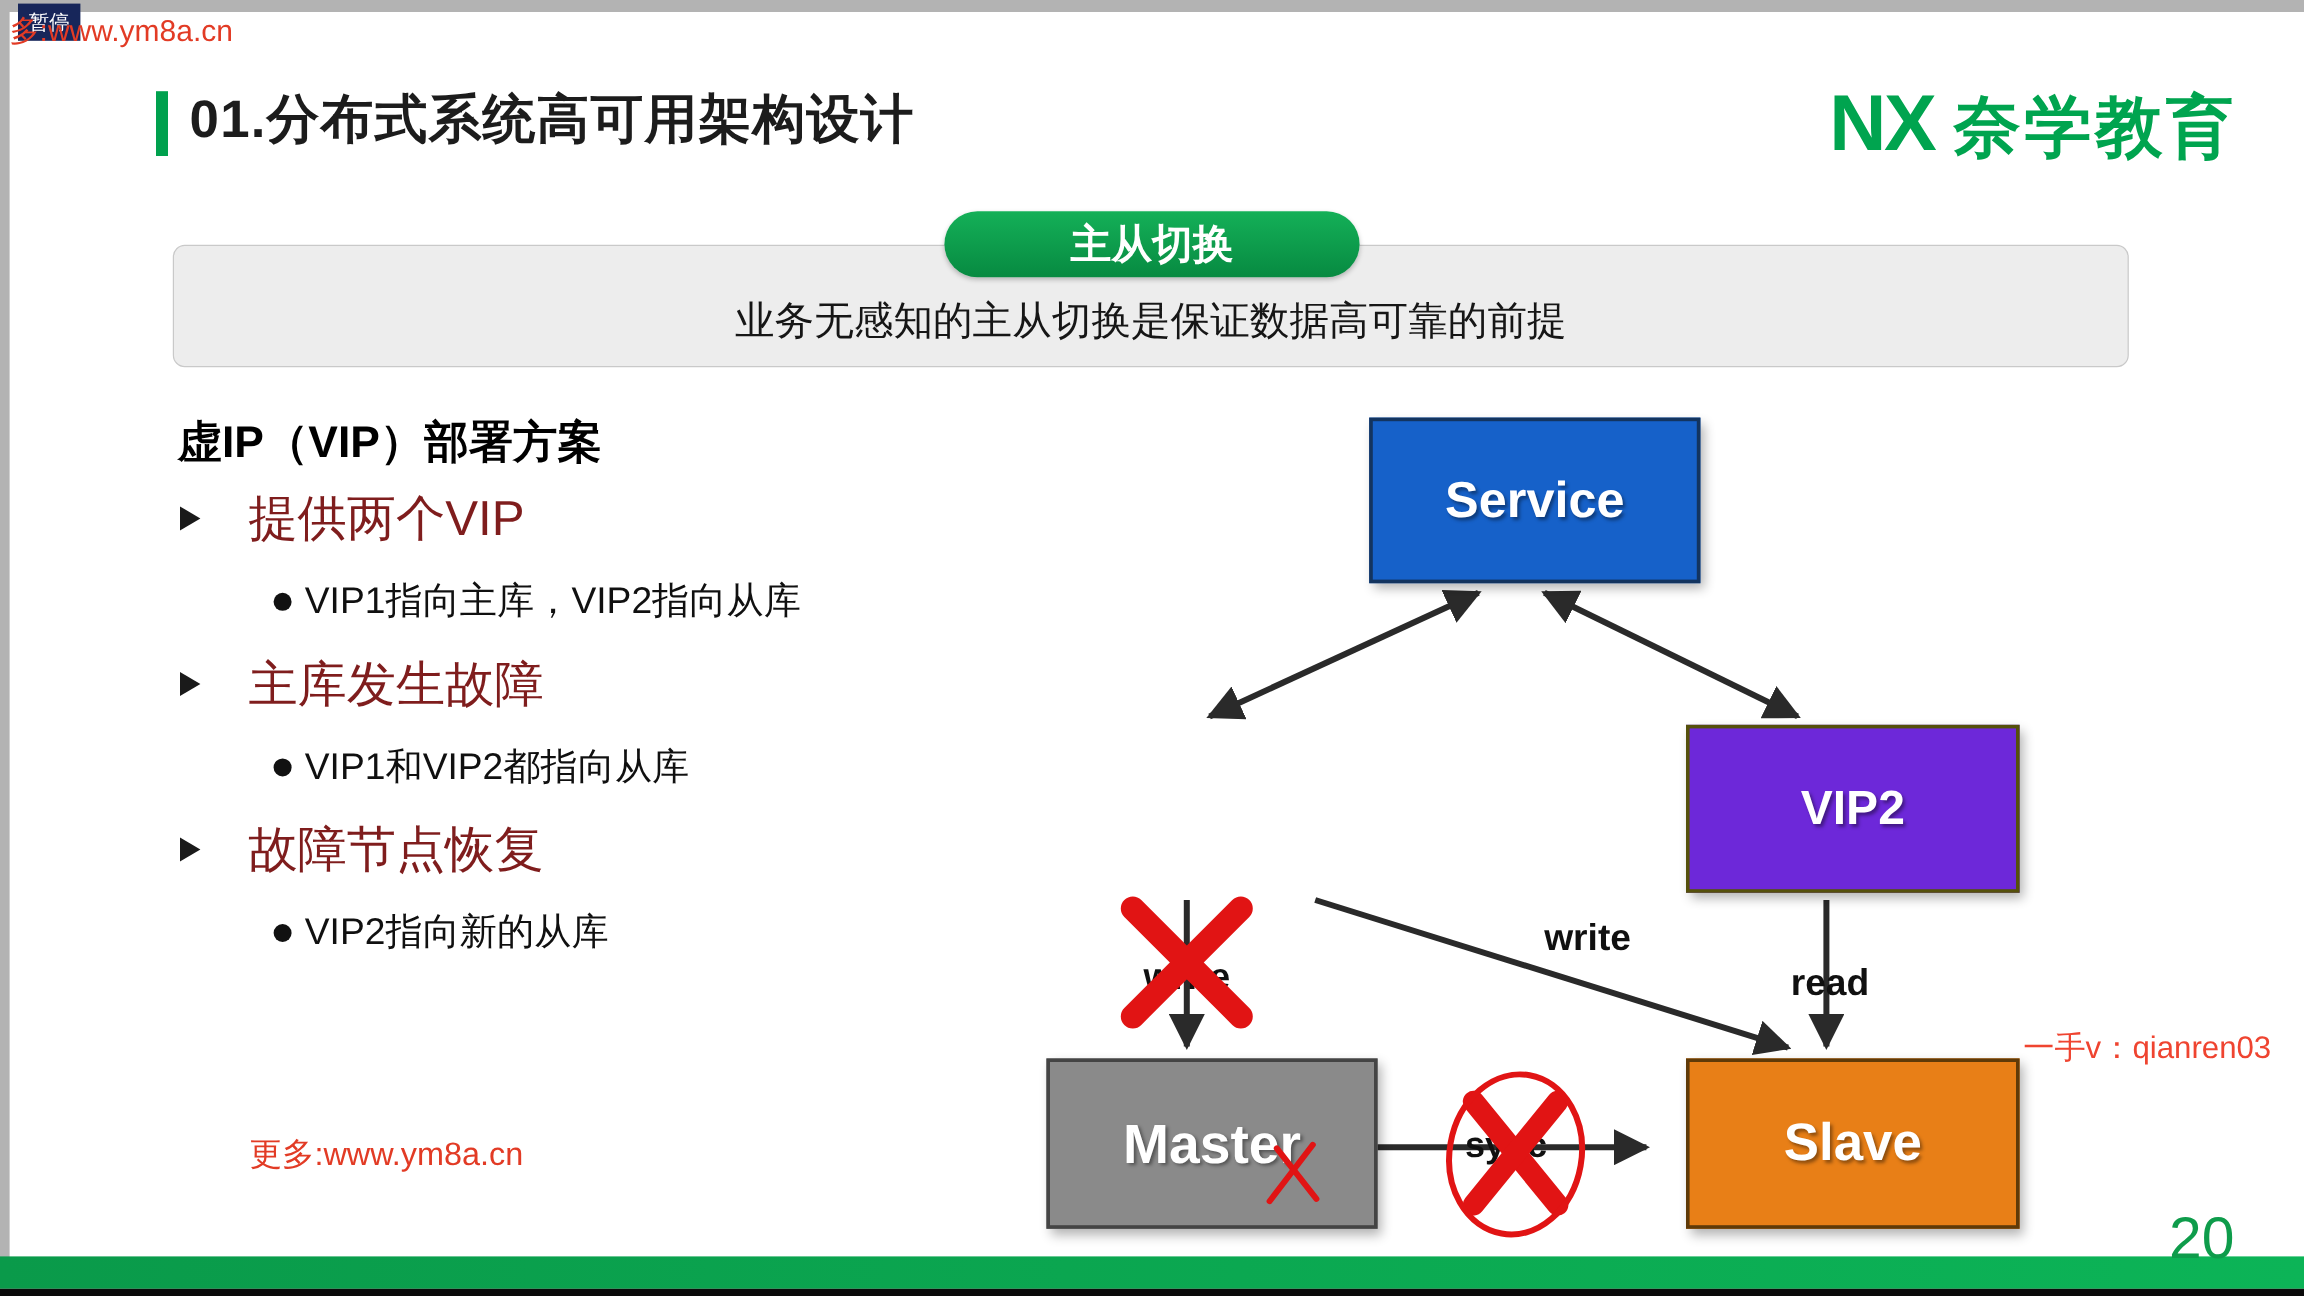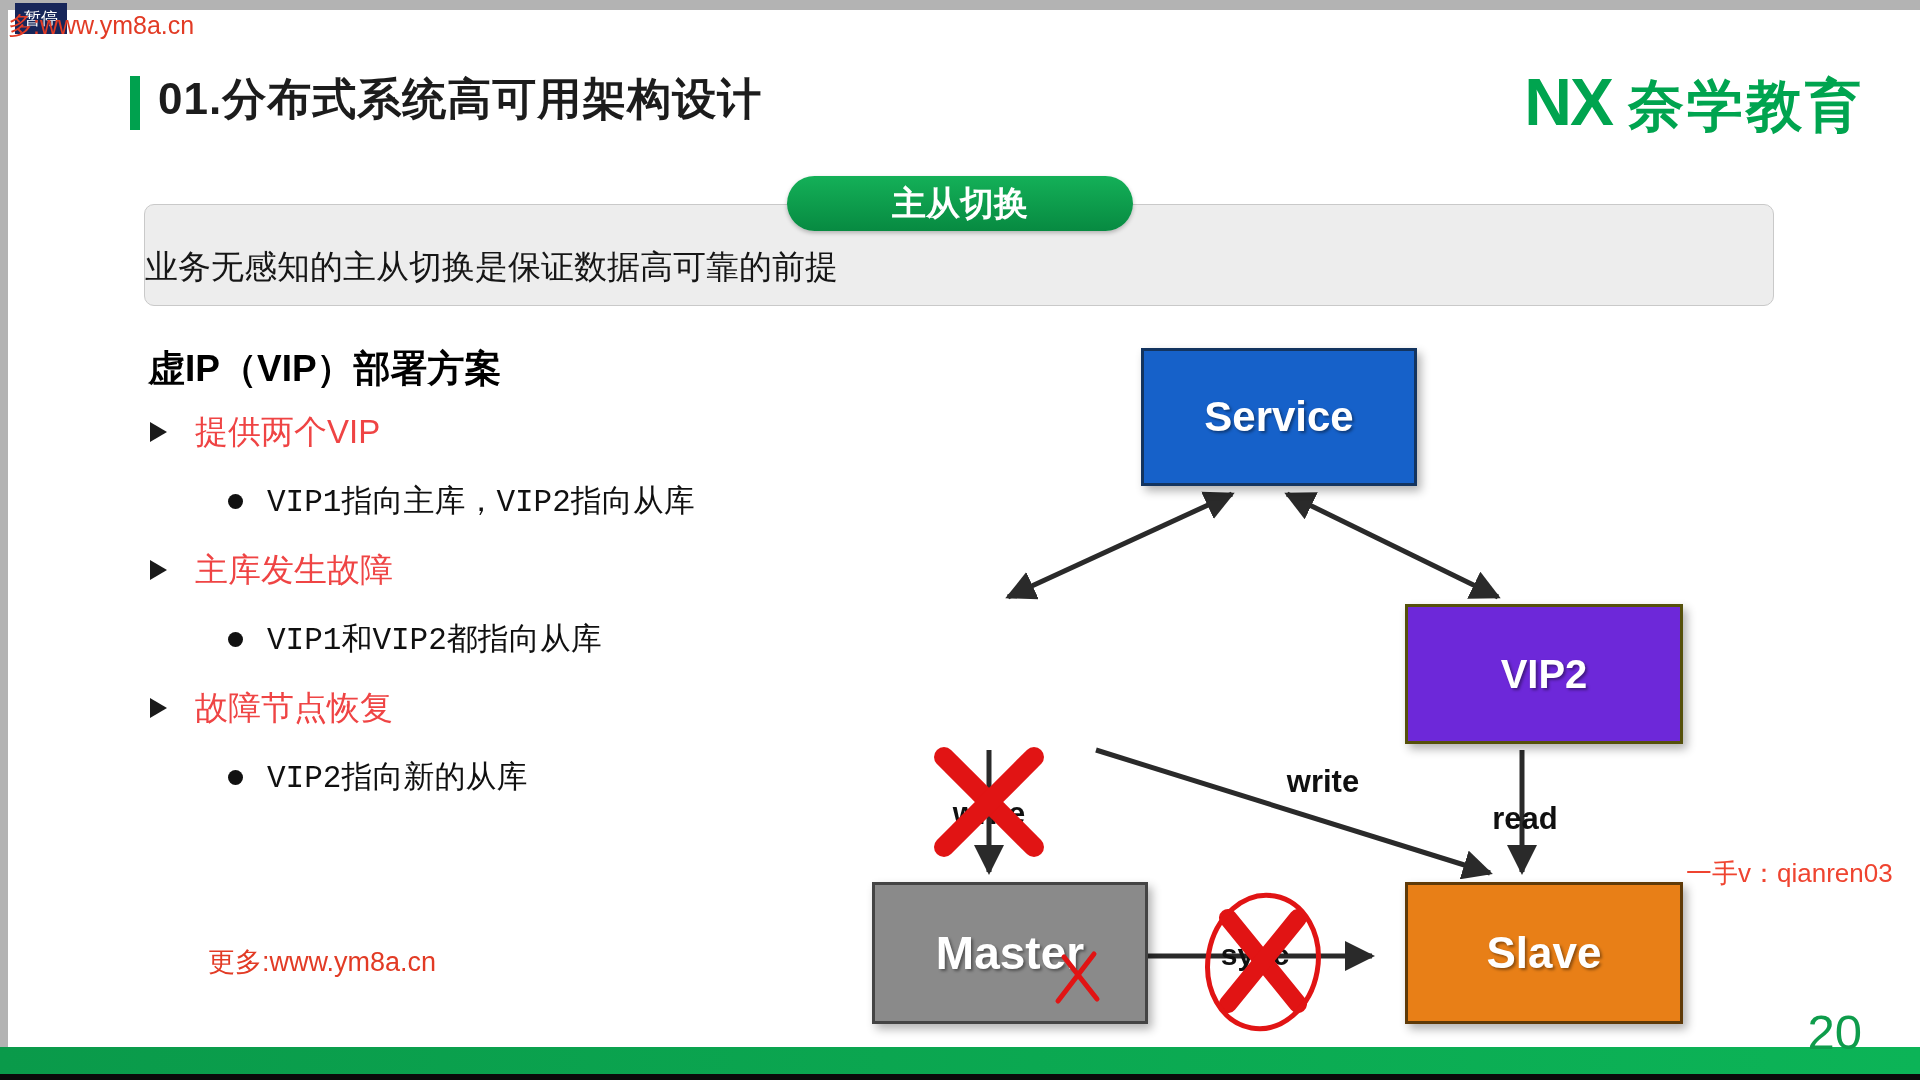--- a/index.html
+++ b/index.html
@@ -14,28 +14,28 @@
   .wm-bottom{position:absolute;left:208px;top:944px;font-size:27px;color:#e23b25;z-index:4;}
   .wm-contact{position:absolute;left:1686px;top:856px;font-size:26px;color:#ef4430;z-index:4;white-space:nowrap;}
 
   .title-accent{position:absolute;left:130px;top:76px;width:10px;height:54px;background:#00a14e;}
   .title{position:absolute;left:158px;top:70px;margin:0;font-size:44px;font-weight:600;color:#1c1c1c;letter-spacing:1px;}
 
   .logo{position:absolute;top:64px;right:56px;display:flex;align-items:baseline;gap:16px;color:#00a44f;font-weight:bold;z-index:2;}
   .logo-nx{font-size:66px;letter-spacing:-2px;}
   .logo-name{font-size:56px;letter-spacing:3px;}
 
-  .desc-box{position:absolute;left:144px;top:204px;width:1630px;height:102px;background:#ededed;border:1px solid #c9c9c9;border-radius:10px;display:flex;align-items:center;justify-content:flex-start;padding-top:24px;box-sizing:border-box;font-size:33px;color:#161616;z-index:2;}
+  .desc-box{position:absolute;left:144px;top:204px;width:1630px;height:102px;background:#ededed;border:1px solid #c9c9c9;border-radius:10px;display:flex;align-items:center;justify-content:center;padding-top:24px;box-sizing:border-box;font-size:33px;color:#161616;z-index:2;}
   .pill{position:absolute;left:787px;top:176px;width:346px;height:55px;border-radius:30px;background:linear-gradient(180deg,#14b058 0%,#078a41 100%);color:#fff;font-size:34px;font-weight:bold;display:flex;align-items:center;justify-content:center;z-index:3;box-shadow:0 2px 4px rgba(0,0,0,.25);}
 
   .heading{position:absolute;left:148px;top:344px;margin:0;font-size:37px;font-weight:bold;color:#000;}
 
   .list{position:absolute;left:150px;top:412px;z-index:1;}
-  .li1{display:flex;align-items:center;gap:28px;height:40px;margin-bottom:29px;font-size:33px;color:#ef4444;}
-  .li2{display:flex;align-items:center;gap:24px;height:40px;margin-bottom:29px;margin-left:78px;font-size:31px;color:#101010;font-family:Liberation Mono, monospace;}
+  .li1{display:flex;align-items:center;gap:40px;height:40px;margin-bottom:29px;font-size:41px;color:#7f1d1d;}
+  .li2{display:flex;align-items:center;gap:11px;height:40px;margin-bottom:29px;margin-left:78px;font-size:31px;color:#101010;}
   .tri{width:0;height:0;border-left:17px solid #1a1a1a;border-top:10px solid transparent;border-bottom:10px solid transparent;display:inline-block;}
   .dot{width:15px;height:15px;border-radius:50%;background:#111;display:inline-block;}
 
   .box{position:absolute;display:flex;align-items:center;justify-content:center;color:#fff;font-weight:bold;box-shadow:4px 5px 9px rgba(0,0,0,.3);text-shadow:2px 2px 3px rgba(0,0,0,.4);z-index:1;box-sizing:border-box;margin-left:21px;}
   .service{left:1120px;top:348px;width:276px;height:138px;background:#1661c9;border:3px solid #13345f;font-size:42px;}
   .vip1{left:851px;top:604px;width:276px;height:140px;background:#a4a10b;border:3px solid #4c4a08;font-size:40px;}
   .vip2{left:1384px;top:604px;width:278px;height:140px;background:#6d28d9;border:3px solid #55500b;font-size:40px;}
   .master{left:851px;top:882px;width:276px;height:142px;background:#8a8a8a;border:3px solid #444444;font-size:46px;}
   .slave{left:1384px;top:882px;width:278px;height:142px;background:#e87f17;border:3px solid #5f3a08;font-size:44px;}
 

